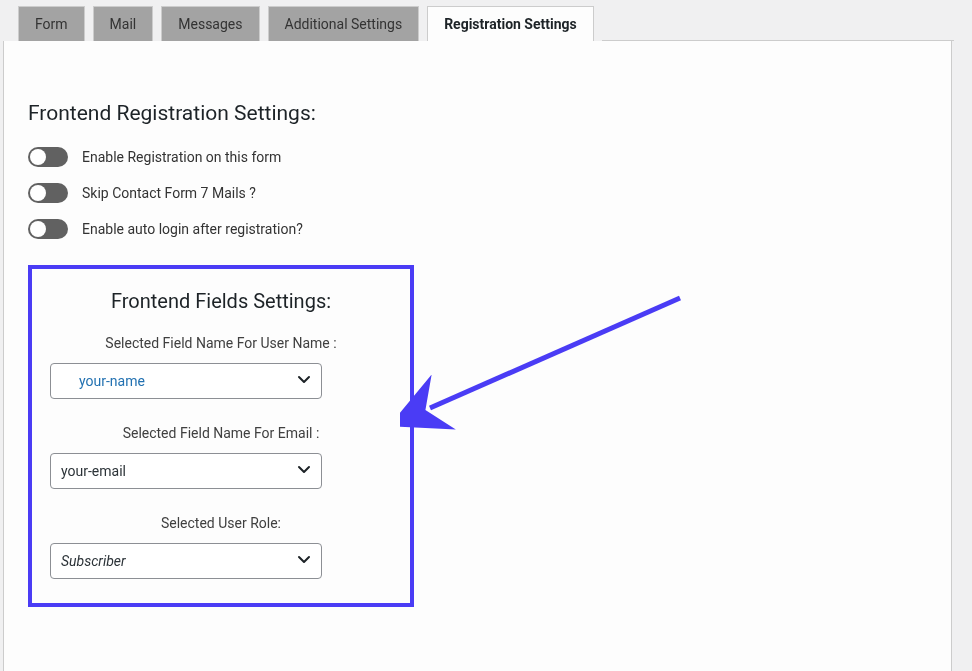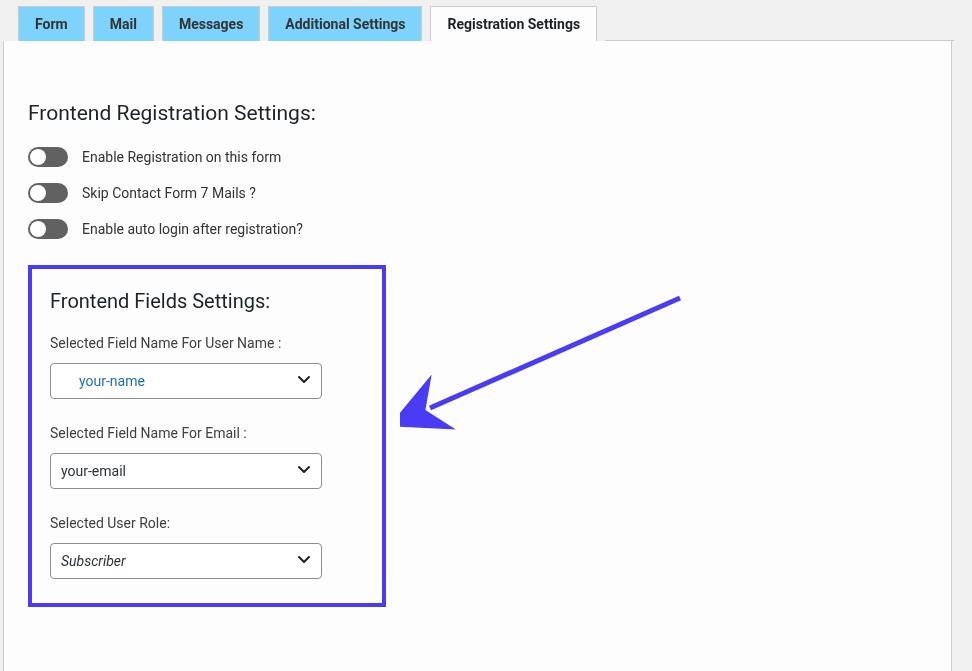--- a/index.html
+++ b/index.html
@@ -14,28 +14,28 @@
       height: 671px;
       overflow: hidden;
       position: relative;
     }
     .tabs {
       display: flex;
       gap: 8px;
       padding: 6px 18px 0 18px;
     }
     .tab {
-      background: #7dd3fc;
+      background: #a3a3a3;
       border: 1px solid #ccc;
       border-bottom: none;
       padding: 9px 16px;
       font-size: 14px;
       color: #333;
       cursor: pointer;
-      font-weight: 700;
+      font-weight: 400;
     }
     .tab.active {
       background: #fdfdfd;
       font-weight: 700;
       color: #1d2327;
     }
     .tab-underline {
       border-bottom: 1px solid #ccc;
       flex: 1;
       align-self: flex-end;
@@ -80,21 +80,22 @@
       left: 2px;
     }
     .toggle-label {
       font-size: 14px;
       color: #333;
     }
     .fields-box {
       border: 4px solid #4a3cf5;
       padding: 20px 18px 24px 18px;
       margin-top: 26px;
-      width: 358px;
+      width: 386px;
+      text-align: center;
     }
     .fields-title {
       font-size: 20px;
       font-weight: 400;
       color: #1d2327;
       margin-bottom: 22px;
     }
     .field-label {
       font-size: 14px;
       color: #404040;

